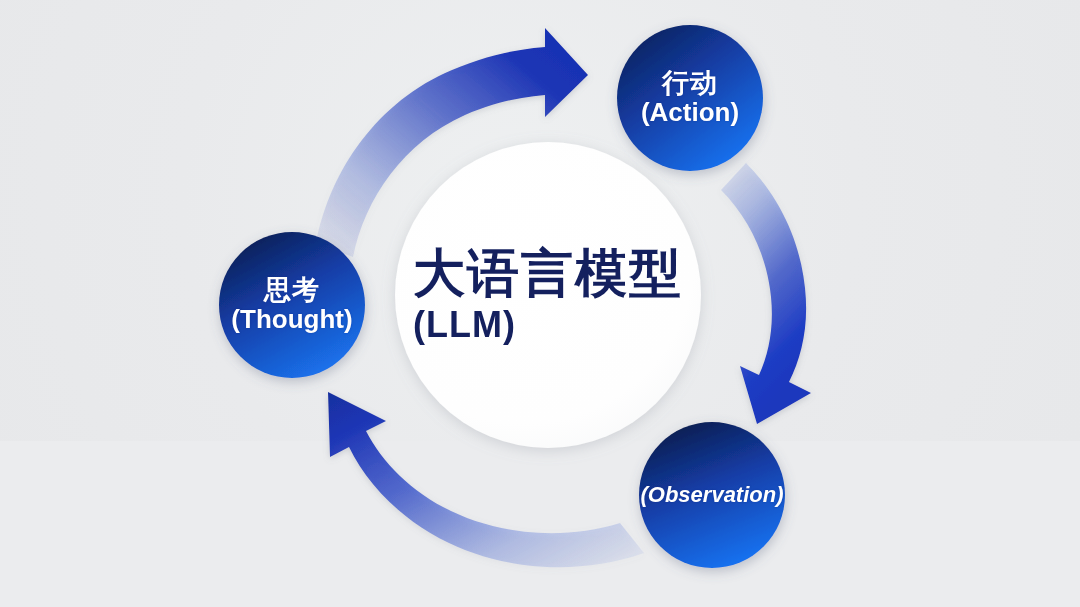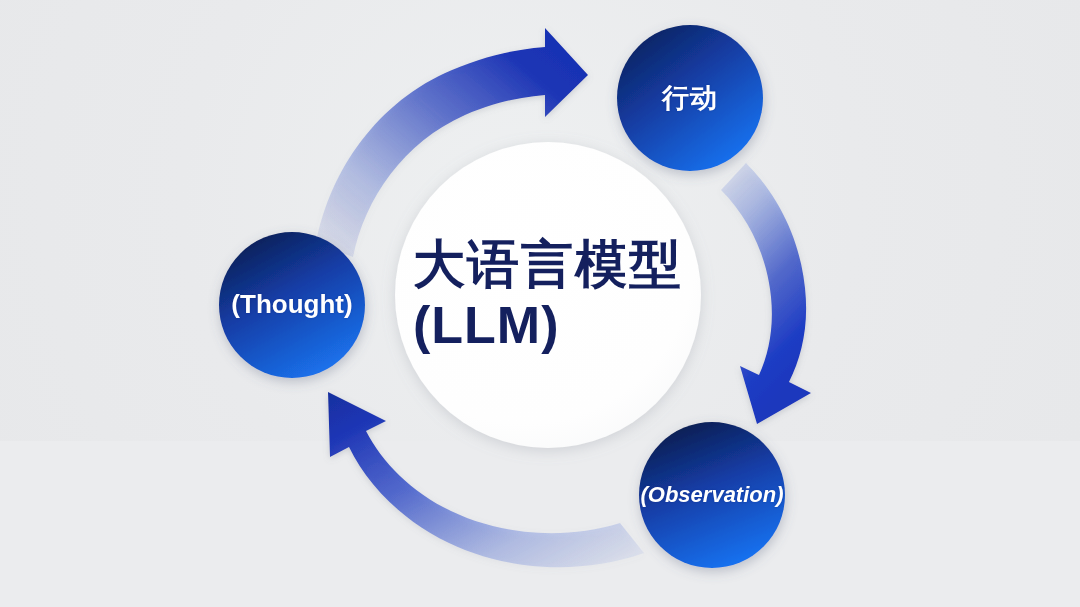--- a/index.html
+++ b/index.html
@@ -78,21 +78,21 @@
     white-space: nowrap;
     pointer-events: none;
   }
   #label-center .cn {
     display: block;
     font-size: 52px;
     letter-spacing: 2px;
   }
   #label-center .en {
     display: block;
-    font-size: 52px;
+    font-size: 36px;
     letter-spacing: 1px;
   }
 </style>
 </head>
 <body>
 
 <div id="diagram-root">
 
   <svg class="stage" viewBox="0 0 1080 607">
     <defs>
@@ -194,27 +194,29 @@
 
     <circle cx="690" cy="98" r="73" fill="url(#gradNodeAction)" filter="url(#nodeShadow)"></circle>
 
     <circle cx="292" cy="305" r="73" fill="url(#gradNodeThought)" filter="url(#nodeShadow)"></circle>
 
     <circle cx="712" cy="495" r="73" fill="url(#gradNodeObservation)" filter="url(#nodeShadow)"></circle>
   </svg>
 
   <div class="node-label" id="label-action">
     <span class="cn">行动</span>
+    <span class="en">(Action)</span>
   </div>
 
   <div class="node-label" id="label-observation">
     <span class="en">(Observation)</span>
   </div>
 
   <div class="node-label" id="label-thought">
+    <span class="cn">思考</span>
     <span class="en">(Thought)</span>
   </div>
 
   <div id="label-center">
     <span class="cn">大语言模型</span>
     <span class="en">(LLM)</span>
   </div>
 
 </div>
 

